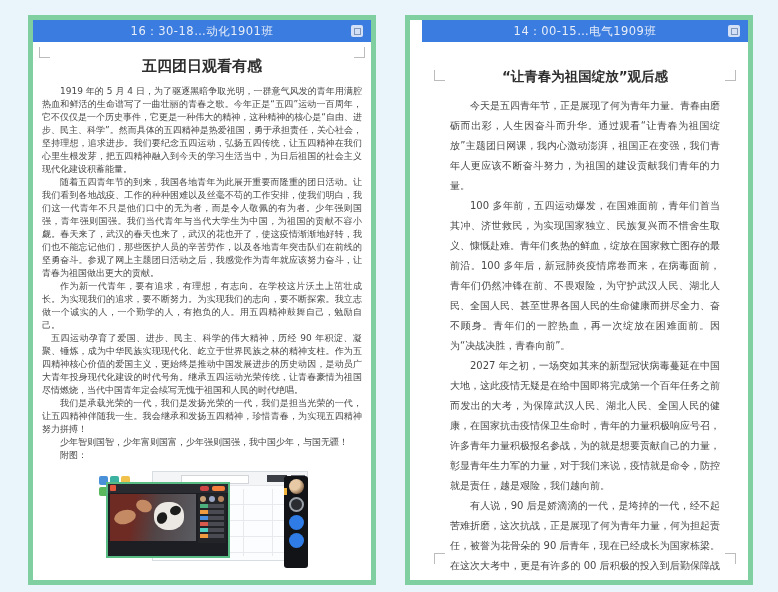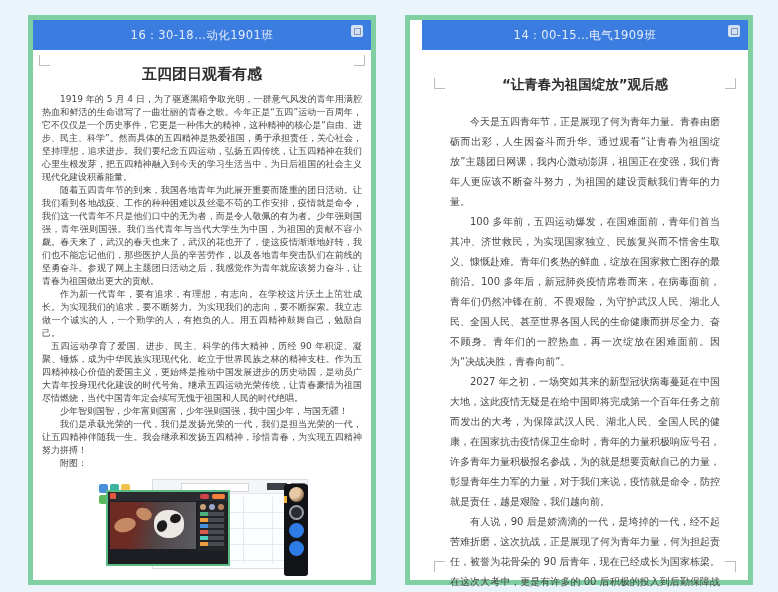--- a/index.html
+++ b/index.html
@@ -3,31 +3,31 @@
 <meta charset="utf-8">
 <style>
   html,body{margin:0;padding:0;}
   body{width:778px;height:592px;background:#e9f4fb;font-family:"DejaVu Sans",sans-serif;position:relative;overflow:hidden;}
 
   .card{position:absolute;top:15px;width:348px;height:570px;background:#ffffff;
         border:5px solid #80cfa0;box-sizing:border-box;}
   #left-card{left:28px;}
   #right-card{left:405px;padding-left:12px;}
 
-  .hdr{height:30px;background:#3a7ce0;position:relative;display:flex;align-items:center;justify-content:center;}
+  .hdr{height:22px;background:#3a7ce0;position:relative;display:flex;align-items:center;justify-content:center;}
   .hdr-title{color:#e7edf8;font-size:11.5px;letter-spacing:.5px;white-space:nowrap;}
   .hdr-icon{position:absolute;right:8px;top:5px;width:12px;height:12px;background:rgba(238,242,248,.85);
             border-radius:2px;display:flex;align-items:center;justify-content:center;cursor:pointer;}
   .hdr-icon::after{content:"";width:5px;height:5px;border:1px solid #7f97ba;}
 
   .content{position:relative;height:538px;overflow:hidden;}
 
   .doc-title{text-align:center;font-weight:bold;color:#2e2e2e;margin:0;}
   #left-card .doc-title{font-size:15px;margin:15px 0 9px;}
-  #right-card .doc-title{font-size:13.5px;margin:26px 0 18px;}
+  #right-card .doc-title{font-size:13.5px;margin:26px 0 10px;}
 
   .body{color:#474747;text-align:justify;}
   #left-card .body{padding:0 9px;font-size:9px;line-height:13px;}
   #right-card .body{padding:0 28px;font-size:10px;line-height:20px;}
   .body p{margin:0;text-indent:2em;}
   .body p.indent1{text-indent:1em;}
 
   .mark{position:absolute;width:10px;height:10px;border:0 solid #bcbcbc;}
   .mark.tl{border-left-width:1px;border-bottom-width:1px;}
   .mark.tr{border-right-width:1px;border-bottom-width:1px;}
@@ -95,25 +95,25 @@
   <div class="hdr">
     <span class="hdr-title">16：30-18…动化1901班</span>
     <span class="hdr-icon"></span>
   </div>
   <div class="content">
     <span class="mark tl"></span>
     <span class="mark tr"></span>
     <h1 class="doc-title">五四团日观看有感</h1>
     <div class="body">
       <p>1919 年的 5 月 4 日，为了驱逐黑暗争取光明，一群意气风发的青年用满腔热血和鲜活的生命谱写了一曲壮丽的青春之歌。今年正是“五四”运动一百周年，它不仅仅是一个历史事件，它更是一种伟大的精神，这种精神的核心是“自由、进步、民主、科学”。然而具体的五四精神是热爱祖国，勇于承担责任，关心社会，坚持理想，追求进步。我们要纪念五四运动，弘扬五四传统，让五四精神在我们心里生根发芽，把五四精神融入到今天的学习生活当中，为日后祖国的社会主义现代化建设积蓄能量。</p>
-      <p>随着五四青年节的到来，我国各地青年为此展开重要而隆重的团日活动。让我们看到各地战疫、工作的种种困难以及丝毫不苟的工作安排，疫情就是命令，我们这一代青年不只是他们口中的无为者，而是令人敬佩的有为者。少年强则国强，青年强则国强。我们当代青年与当代大学生为中国，为祖国的贡献不容小觑。春天来了，武汉的春天也来了，武汉的花也开了，使这疫情渐渐地好转，我们也不能忘记他们，那些医护人员的辛苦劳作，以及各地青年突击队们在前线的坚勇奋斗。参观了网上主题团日活动之后，我感觉作为青年就应该努力奋斗，让青春为祖国做出更大的贡献。</p>
+      <p>随着五四青年节的到来，我国各地青年为此展开重要而隆重的团日活动。让我们看到各地战疫、工作的种种困难以及丝毫不苟的工作安排，使我们明白，我们这一代青年不只是他们口中的无为者，而是令人敬佩的有为者。少年强则国强，青年强则国强。我们当代青年与当代大学生为中国，为祖国的贡献不容小觑。春天来了，武汉的春天也来了，武汉的花也开了，使这疫情渐渐地好转，我们也不能忘记他们，那些医护人员的辛苦劳作，以及各地青年突击队们在前线的坚勇奋斗。参观了网上主题团日活动之后，我感觉作为青年就应该努力奋斗，让青春为祖国做出更大的贡献。</p>
       <p>作为新一代青年，要有追求，有理想，有志向。在学校这片沃土上茁壮成长。为实现我们的追求，要不断努力。为实现我们的志向，要不断探索。我立志做一个诚实的人，一个勤学的人，有抱负的人。用五四精神鼓舞自己，勉励自己。</p>
       <p class="indent1">五四运动孕育了爱国、进步、民主、科学的伟大精神，历经 90 年积淀、凝聚、锤炼，成为中华民族实现现代化、屹立于世界民族之林的精神支柱。作为五四精神核心价值的爱国主义，更始终是推动中国发展进步的历史动因，是动员广大青年投身现代化建设的时代号角。继承五四运动光荣传统，让青春豪情为祖国尽情燃烧，当代中国青年定会续写无愧于祖国和人民的时代绝唱。</p>
+      <p>我们是承载光荣的一代，我们是发扬光荣的一代，我们是担当光荣的一代，让五四精神伴随我一生。我会继承和发扬五四精神，珍惜青春，为实现五四精神努力拼搏！</p>
       <p>少年智则国智，少年富则国富，少年强则国强，我中国少年，与国无疆！</p>
-      <p>我们是承载光荣的一代，我们是发扬光荣的一代，我们是担当光荣的一代，让五四精神伴随我一生。我会继承和发扬五四精神，珍惜青春，为实现五四精神努力拼搏！</p>
       <p>附图：</p>
     </div>
 
     <div class="attach">
       <div class="desk-icons">
         <i class="di"></i><i class="di"></i><i class="di"></i><i class="di"></i><i class="di"></i><i class="di"></i>
       </div>
       <div class="browser">
         <div class="b-top">
           <span class="b-search"></span>

